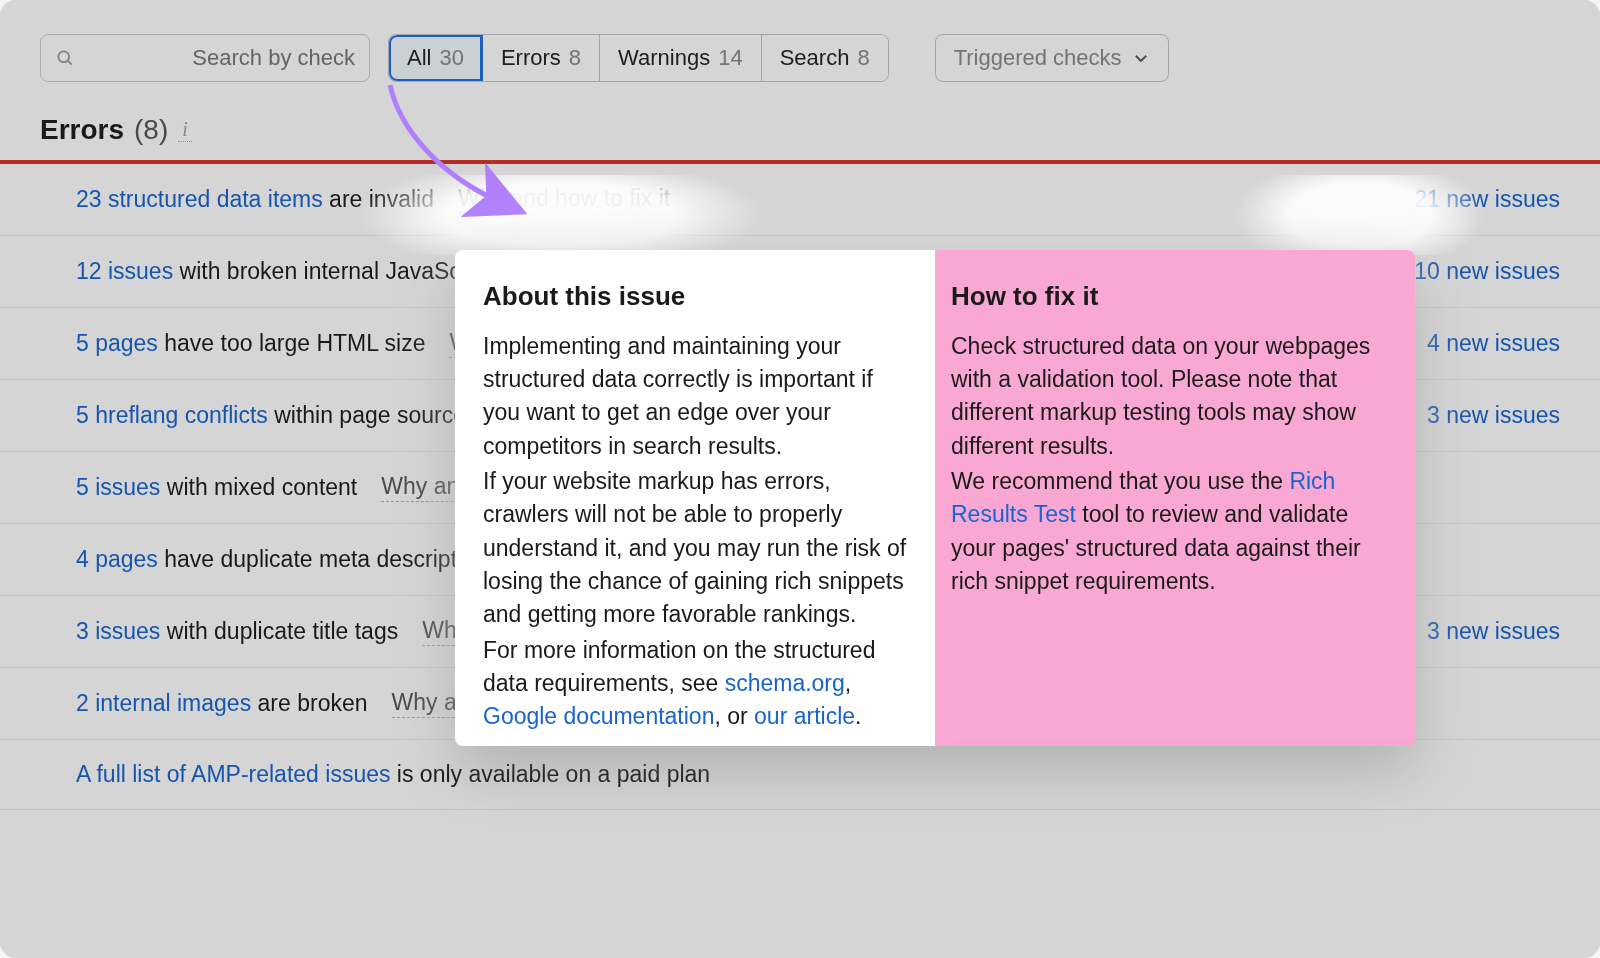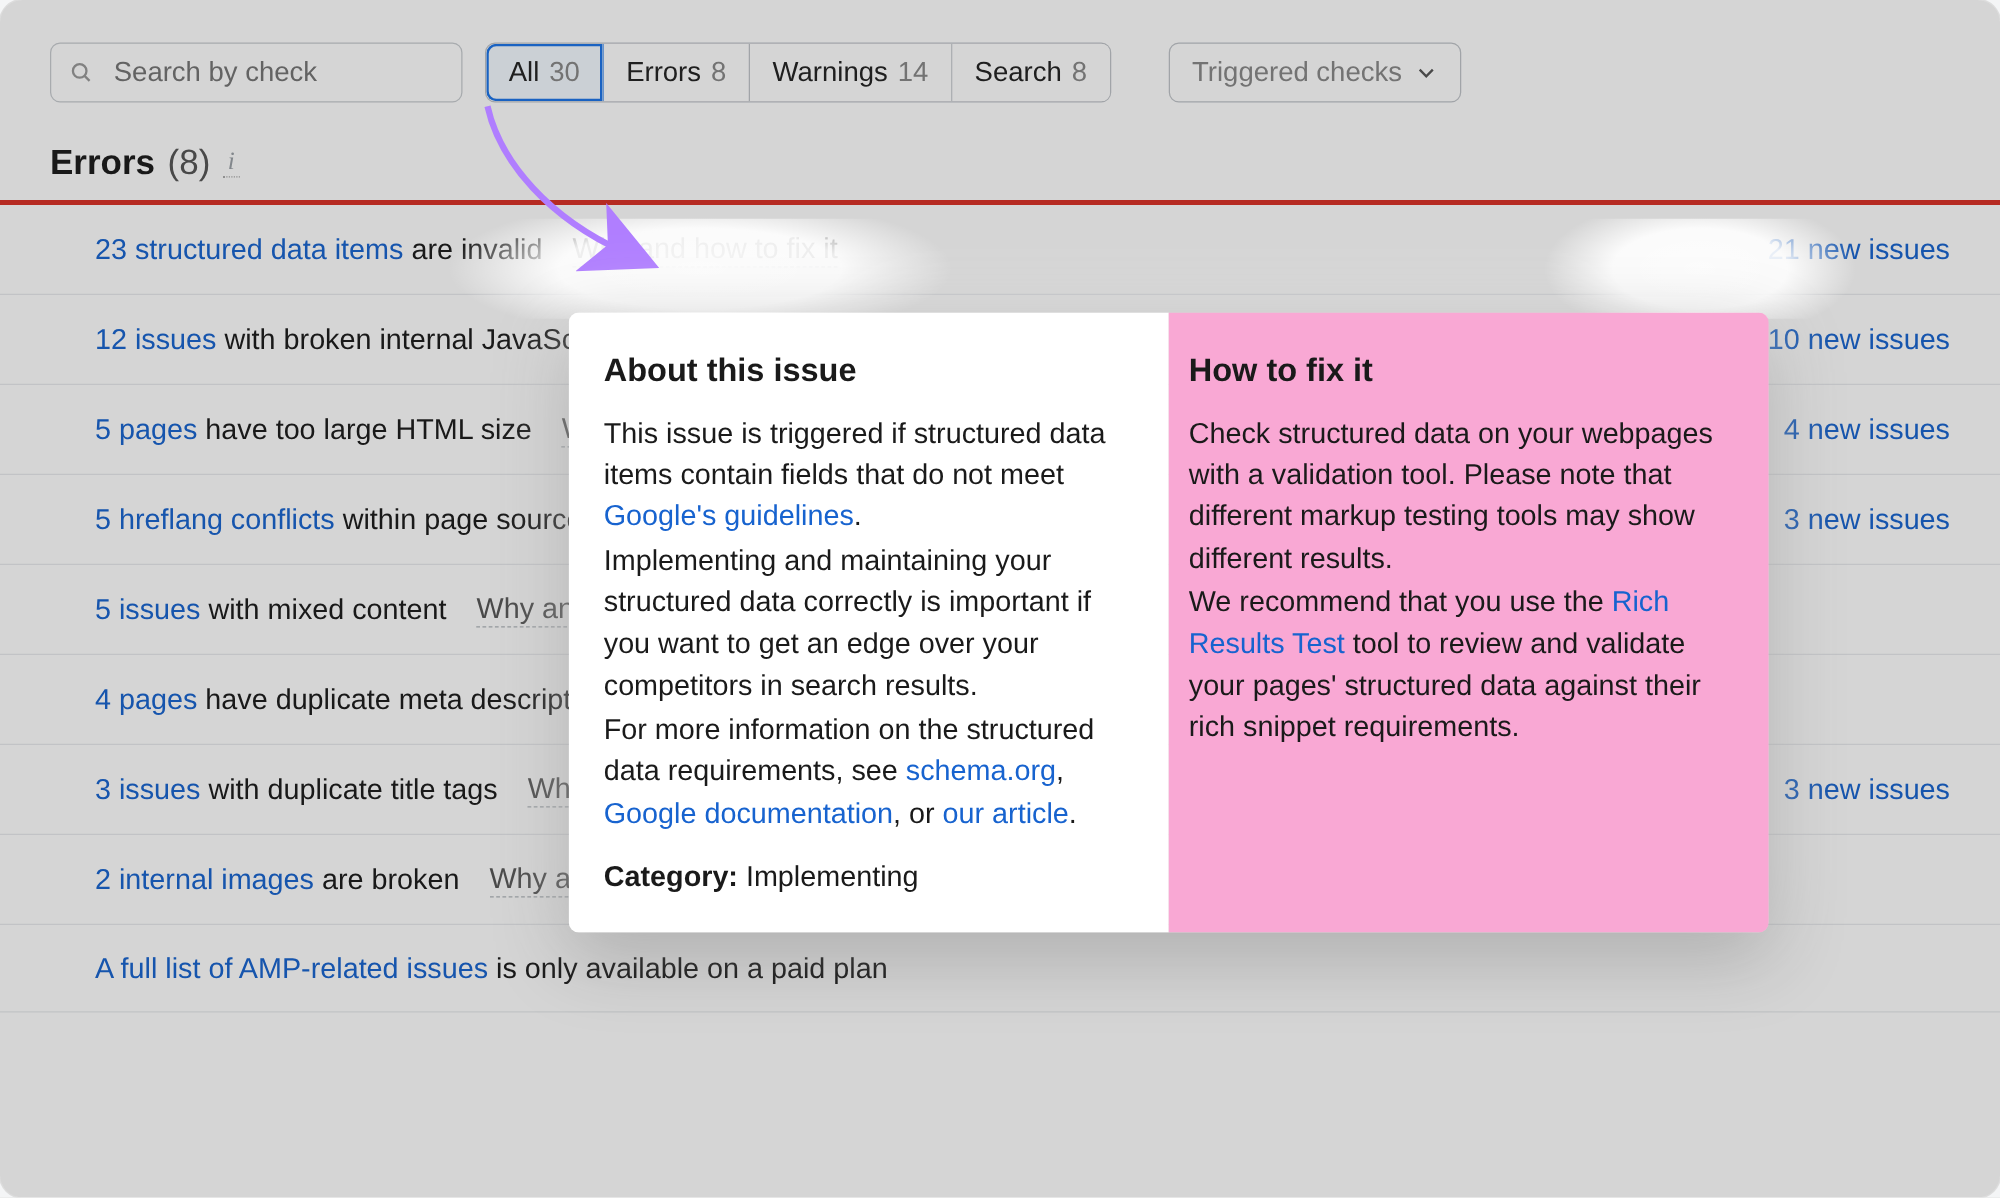--- a/index.html
+++ b/index.html
@@ -5,21 +5,21 @@
   * { box-sizing: border-box; margin: 0; padding: 0; }
   html, body { width:100%; height:100%; font-family: -apple-system, BlinkMacSystemFont, "Segoe UI", Helvetica, Arial, sans-serif; background:#f4f5f6; color:#1a1a1a; }
   body { position:relative; overflow:hidden; }
   .page { width:1600px; height:958px; position:relative; background:#fff; border-radius:18px; margin:0 auto; box-shadow:0 0 0 1px #ddd; overflow:hidden;}
   .dim-overlay { position:absolute; inset:0; background:rgba(20,20,20,0.18); pointer-events:none; z-index:20; }
 
   
   .toolbar { display:flex; align-items:center; gap:18px; padding:34px 40px 22px 40px; }
   .search { display:flex; align-items:center; width:330px; height:48px; border:1px solid #c8ccd0; border-radius:8px; padding:0 14px; color:#888; background:#fff;}
   .search svg { flex:none; }
-  .search input { border:none; outline:none; font-size:22px; color:#777; margin-left:16px; width:100%; background:transparent;}
+  .search input { border:none; outline:none; font-size:22px; color:#777; margin-left:16px; width:100%; background:transparent;text-align:right;}
   .filter-group { display:flex; border:1px solid #c0c4c9; border-radius:8px; overflow:hidden; }
   .filter-tab { display:flex; align-items:center; gap:8px; padding:10px 18px; font-size:22px; cursor:pointer; border-right:1px solid #c0c4c9; background:#fff;}
   .filter-tab:last-child{ border-right:none;}
   .filter-tab.active { background:#f3f9ff; box-shadow: inset 0 0 0 2px #1a73e8; border-right:1px solid #1a73e8; position:relative; border-radius:8px 0 0 8px;align-items:flex-end;}
   .filter-tab .cnt { color:#888; }
   .pill-btn { display:flex; align-items:center; gap:10px; padding:10px 18px; font-size:22px; border:1px solid #c0c4c9; border-radius:8px; color:#888; background:#fff; cursor:pointer;}
   .spacer-sm { width:10px; }
 
   .section-heading { display:flex; align-items:center; gap:10px; padding:10px 40px 14px; font-size:28px;}
   .section-heading .title{ font-weight:700; }
@@ -172,24 +172,22 @@
       <marker id="arrowhead" markerWidth="12" markerHeight="12" refX="6" refY="6" orient="auto">
         <path d="M0,0 L12,6 L0,12 L3,6 Z" fill="#b07eff"></path>
       </marker>
     </defs>
     <path d="M 20 15 C 30 60, 70 105, 130 132" fill="none" stroke="#b07eff" stroke-width="5" marker-end="url(#arrowhead)"></path>
   </svg>
 
   <div class="popover">
     <div class="left">
       <h3>About this issue</h3>
-      <p>
-        <span>This issue is triggered if structured data items contain fields that do not meet </span><a href="#">Google's guidelines</a><span>.</span>
-      </p>
       <p>Implementing and maintaining your structured data correctly is important if you want to get an edge over your competitors in search results.</p>
+      <p>If your website markup has errors, crawlers will not be able to properly understand it, and you may run the risk of losing the chance of gaining rich snippets and getting more favorable rankings.</p>
       <p>
         <span>For more information on the structured data requirements, see </span><a href="#">schema.org</a><span>, </span><a href="#">Google documentation</a><span>, or </span><a href="#">our article</a><span>.</span>
       </p>
       <p class="cat-line">
         <b>Category:</b><span> Implementing</span>
       </p>
     </div>
     <div class="right">
       <h3>How to fix it</h3>
       <p>Check structured data on your webpages with a validation tool. Please note that different markup testing tools may show different results.</p>

